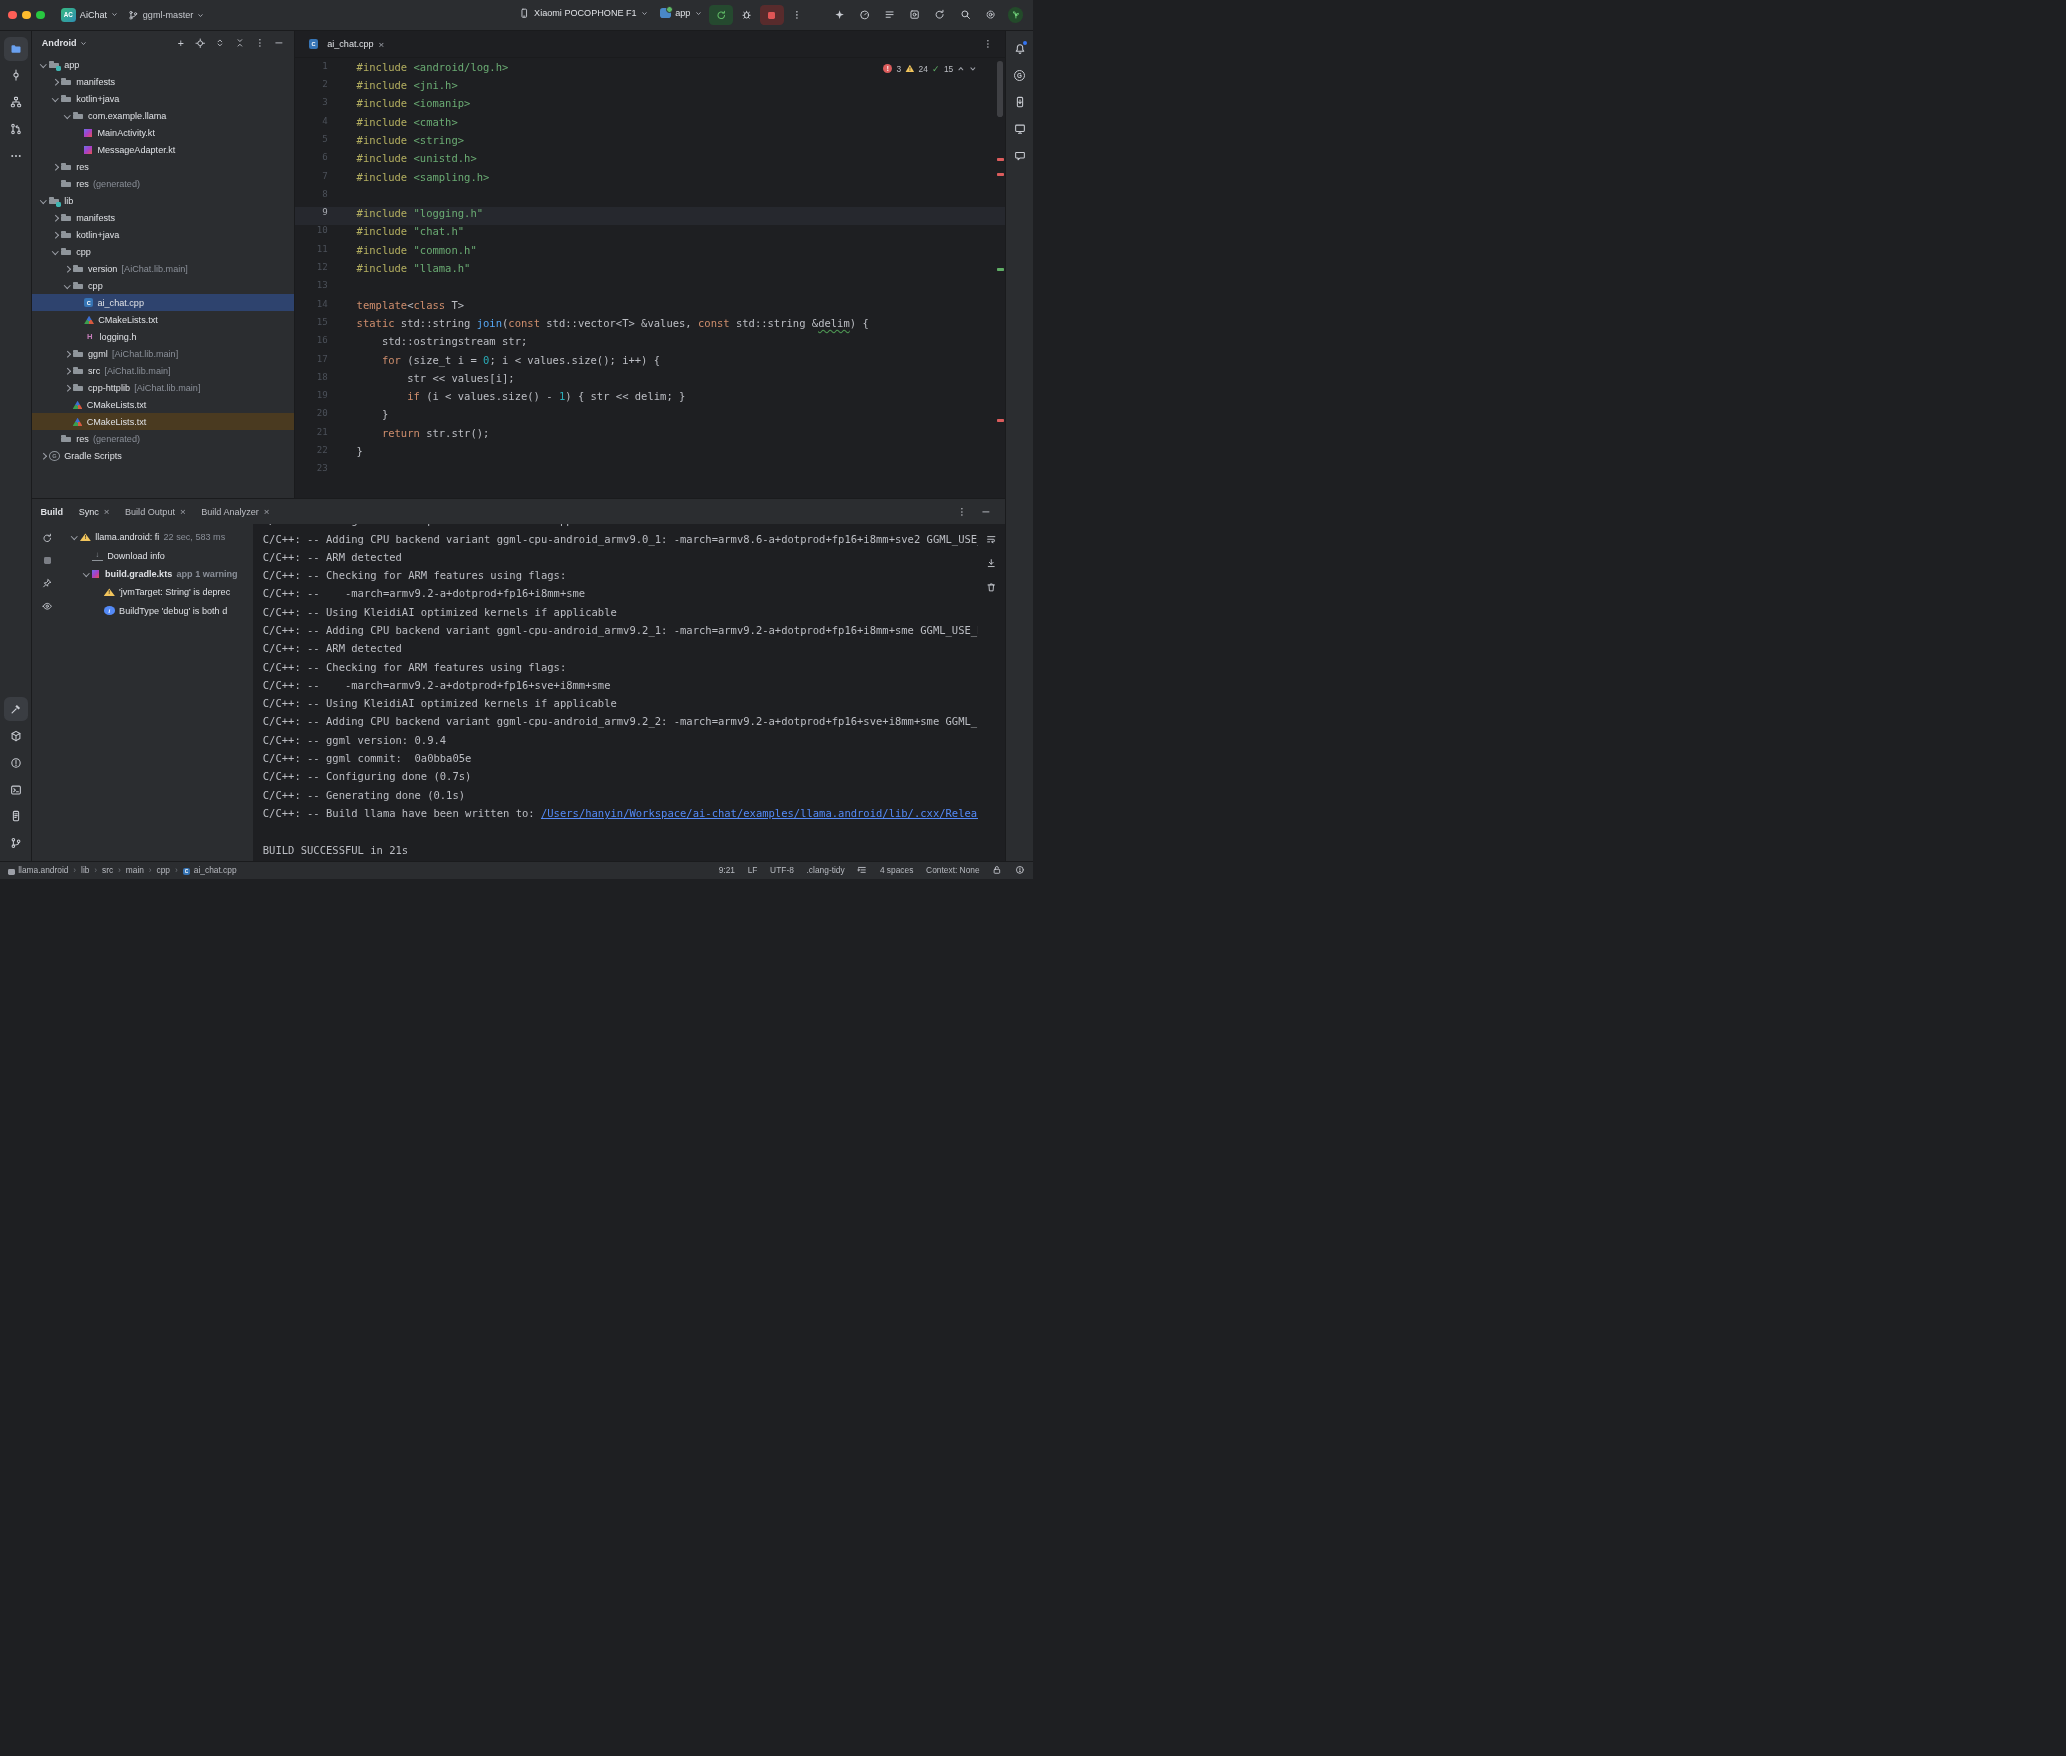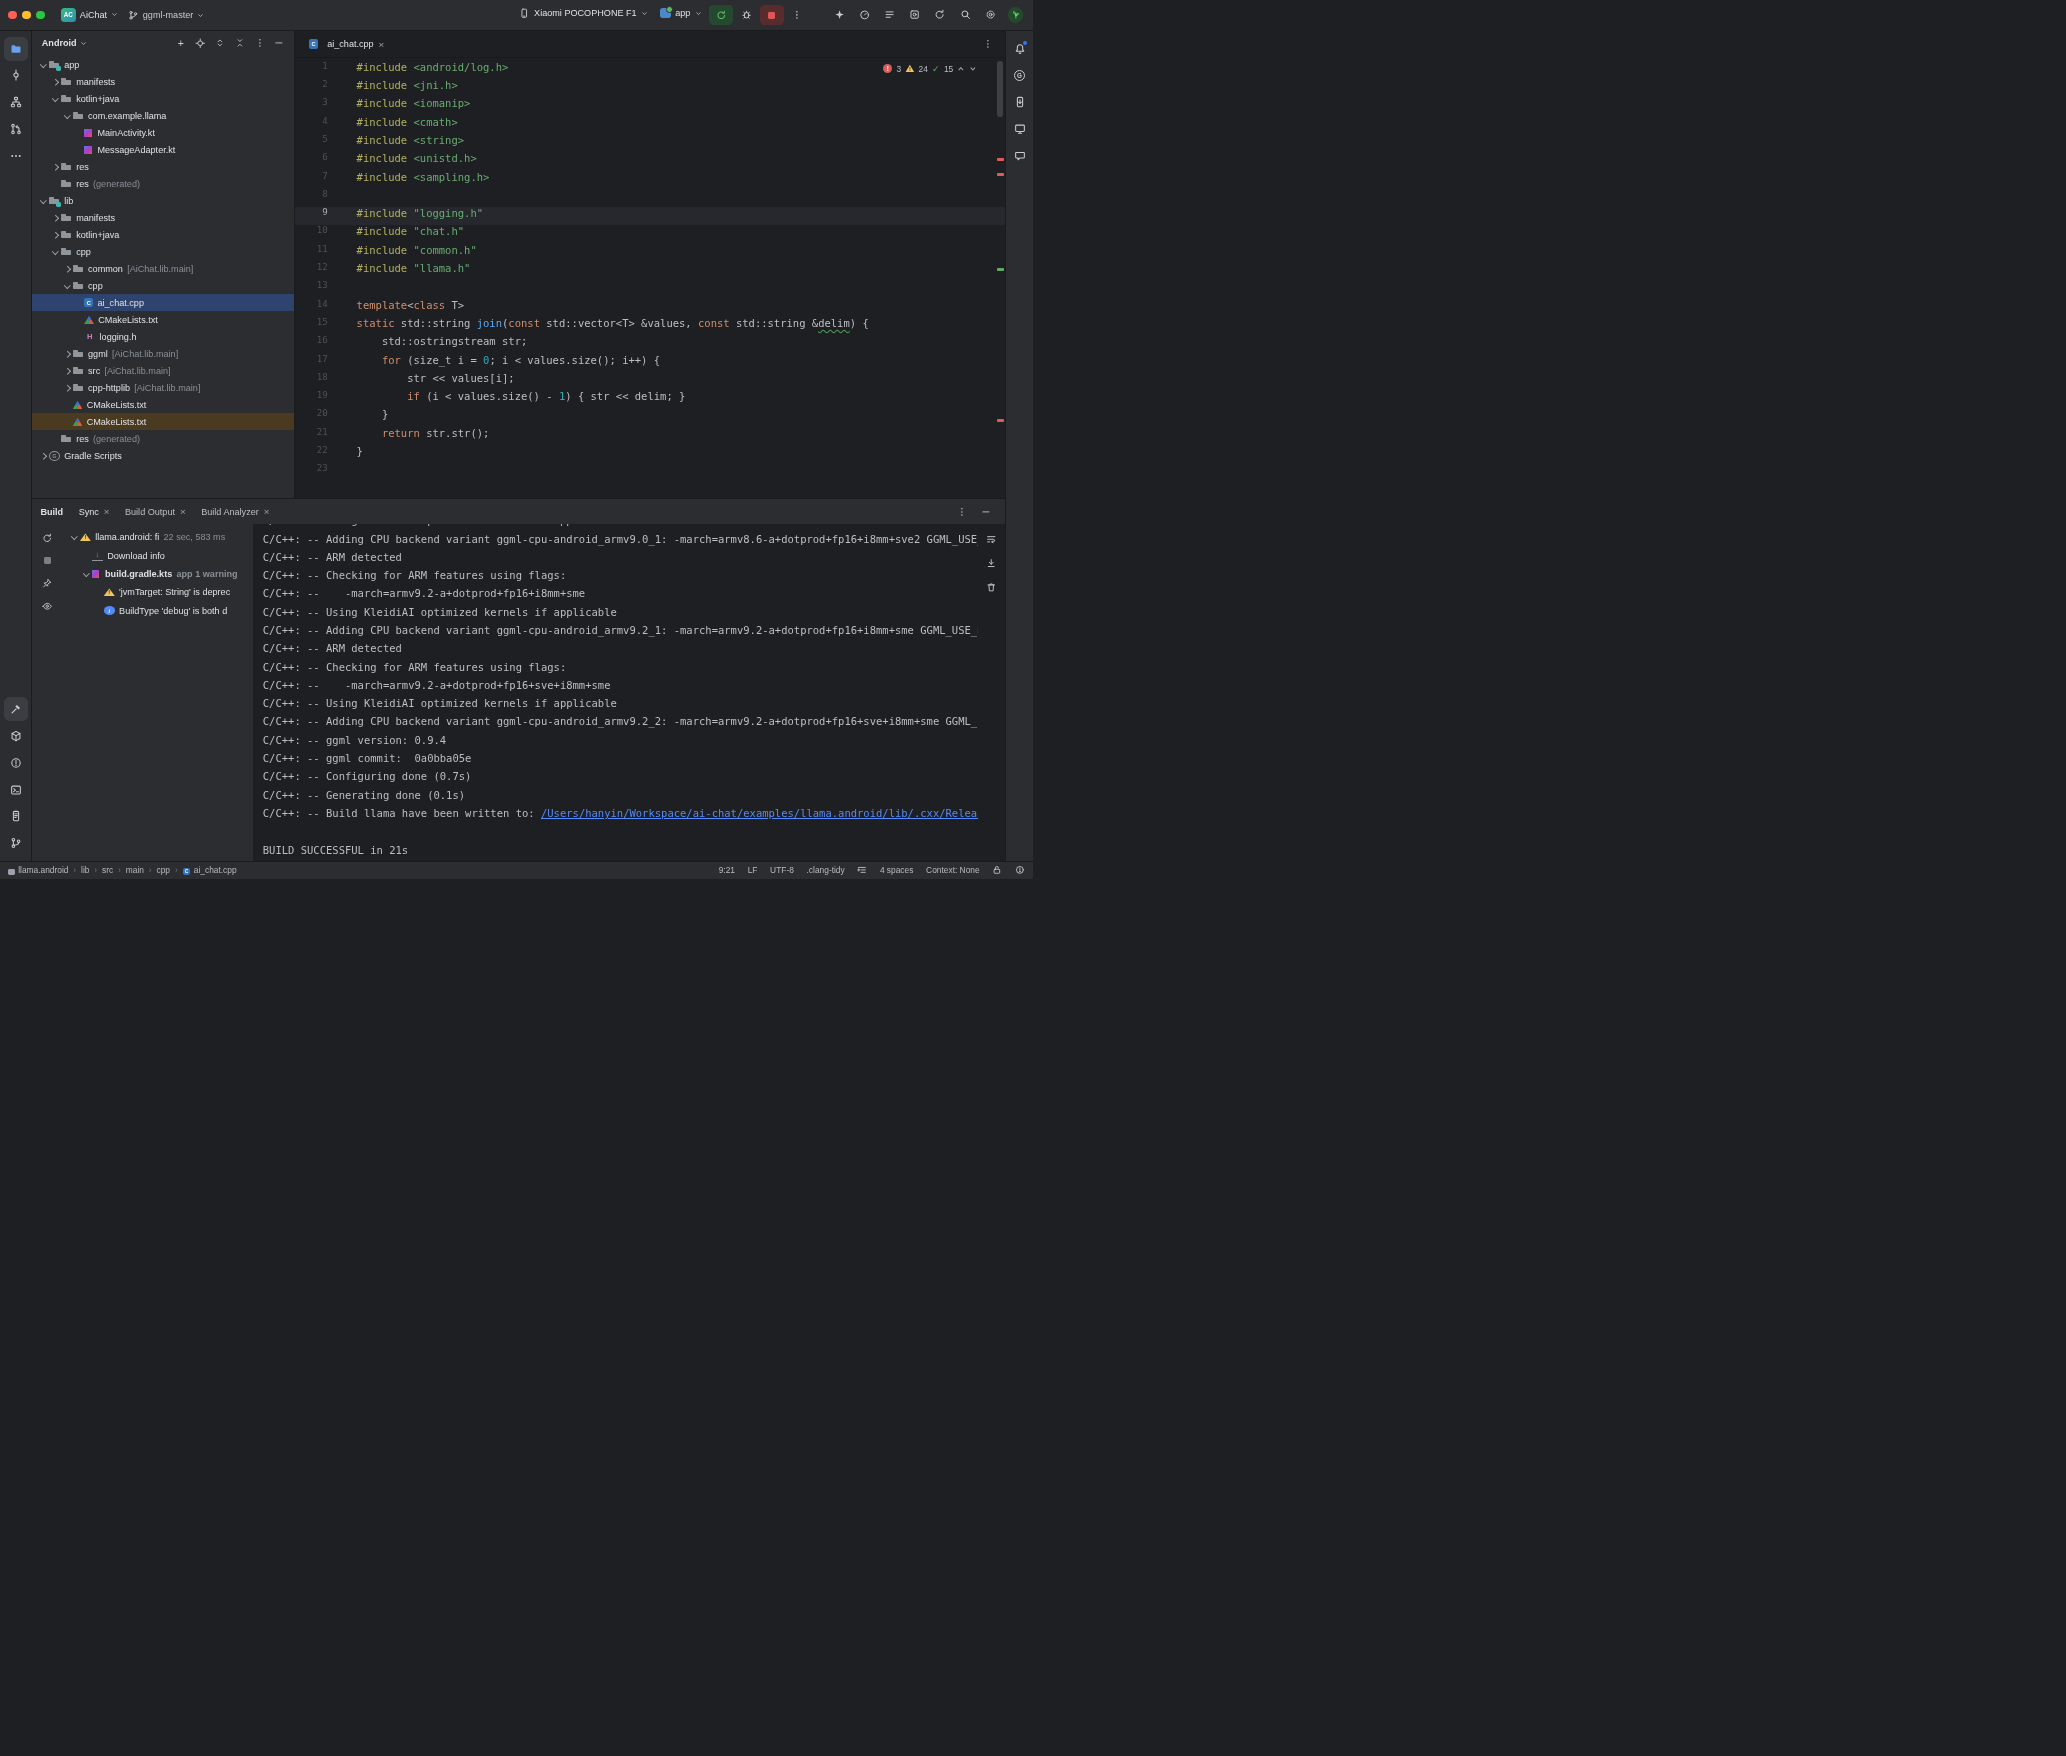--- a/index.html
+++ b/index.html
@@ -457,21 +457,21 @@
                 <span class="tlabel">kotlin+java</span>
               </div>
               <div class="trow" style="padding-left: 17.6px;">
                 <span class="chev open"></span>
                 <span class="ti i-folder"></span>
                 <span class="tlabel">cpp</span>
               </div>
               <div class="trow" style="padding-left: 29.5px;">
                 <span class="chev closed"></span>
                 <span class="ti i-folder"></span>
-                <span class="tlabel">common</span>
+                <span class="tlabel">version</span>
                 <span class="tsuffix">[AiChat.lib.main]</span>
               </div>
               <div class="trow" style="padding-left: 29.5px;">
                 <span class="chev open"></span>
                 <span class="ti i-folder"></span>
                 <span class="tlabel">cpp</span>
               </div>
               <div class="trow selected" style="padding-left: 41px;">
                 <span class="chev none"></span>
                 <span class="ti i-cpp">C</span>

